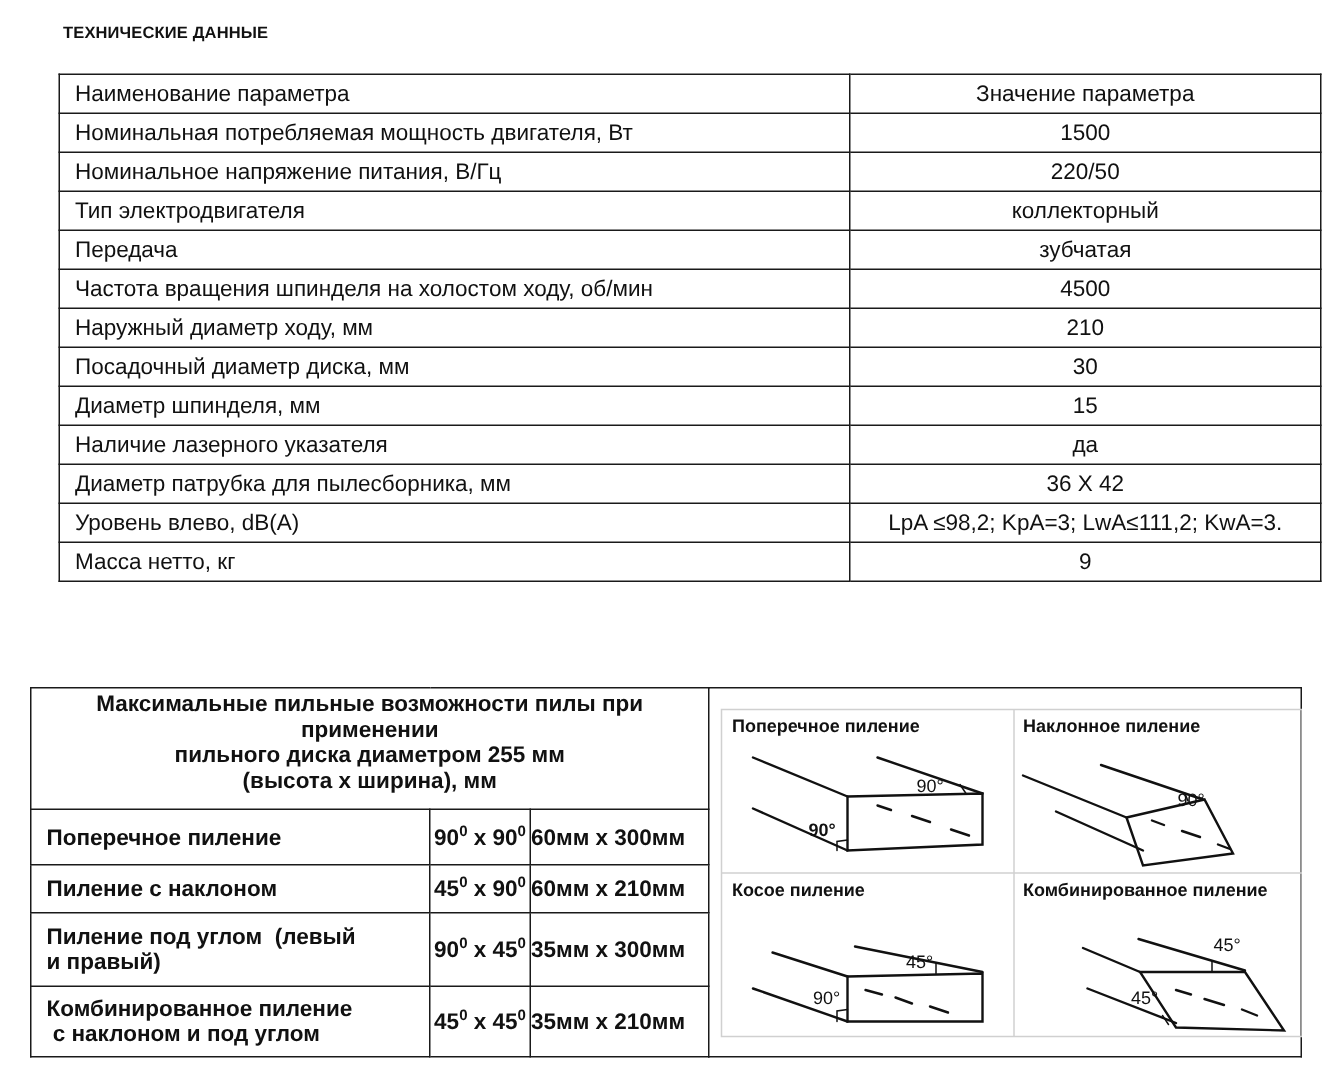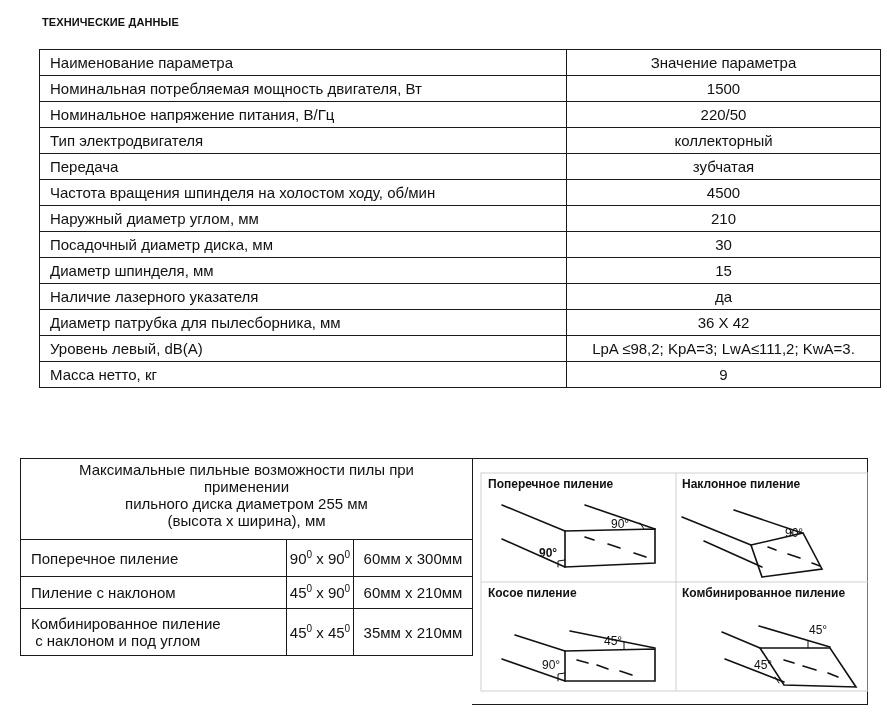--- a/index.html
+++ b/index.html
@@ -15,24 +15,25 @@
     .spec { left: 24px; top: 49px; width: 842px; margin-left: 15px; }
     .spec td {
       border: 1px solid #1a1a1a; height: 25px; padding: 0 0 0 10px;
       font-size: 15px; line-height: 16px; white-space: nowrap;
     }
     .spec td.val { text-align: center; padding: 0; width: 313px; }
     .cut { left: 20px; top: 458px; width: 453px; }
     .cut td {
       border: 1px solid #1a1a1a; font-size: 15px; line-height: 17px;
       padding: 0 6px 0 10px;
+      font-weight: bold;
     }
     .cut td.hdr { text-align: center; height: 78px; padding: 2px 4px 0 4px; vertical-align: top; line-height: 17px;}
     .cut td.ang { width: 66px; text-align: center; padding: 0; white-space: nowrap;}
-    .cut td.dim { width: 118px; text-align: center; padding: 0; white-space: nowrap;}
+    .cut td.dim { width: 118px; padding: 0; white-space: nowrap;}
     .cut sup { font-size: 10px; vertical-align: 6px; line-height: 0; }
     .r1 td { height: 36px; } .r2 td { height: 31px; } .r3 td { height: 48px; } .r4 td { height: 46px; }
     .figure {
       position: absolute; left: 472px; top: 458px; width: 396px; height: 247px;
       border: 1px solid #1a1a1a; border-left: none; box-sizing: border-box;
     }
     .figure svg { position: absolute; left: 0; top: 0; }
     .fig-label {
       position: absolute; font-size: 12px; font-weight: bold; color: #111; white-space: nowrap;
     }
@@ -62,41 +63,41 @@
       </tr>
       <tr>
         <td>Передача</td>
         <td class="val">зубчатая</td>
       </tr>
       <tr>
         <td>Частота вращения шпинделя на холостом ходу, об/мин</td>
         <td class="val">4500</td>
       </tr>
       <tr>
-        <td>Наружный диаметр углом, мм</td>
+        <td>Наружный диаметр ходу, мм</td>
         <td class="val">210</td>
       </tr>
       <tr>
         <td>Посадочный диаметр диска, мм</td>
         <td class="val">30</td>
       </tr>
       <tr>
         <td>Диаметр шпинделя, мм</td>
         <td class="val">15</td>
       </tr>
       <tr>
         <td>Наличие лазерного указателя</td>
         <td class="val">да</td>
       </tr>
       <tr>
         <td>Диаметр патрубка для пылесборника, мм</td>
         <td class="val">36 X 42</td>
       </tr>
       <tr>
-        <td>Уровень левый, dB(A)</td>
+        <td>Уровень влево, dB(A)</td>
         <td class="val">LpA ≤98,2; KpA=3; LwA≤111,2; KwA=3.</td>
       </tr>
       <tr>
         <td>Масса нетто, кг</td>
         <td class="val">9</td>
       </tr>
     </tbody>
 </table>
 
 <table class="cut">
@@ -115,20 +116,28 @@
         </td>
         <td class="ang"><span style="white-space: pre;">90</span><sup style="white-space: pre;">0</sup><span style="white-space: pre;"> x </span><span style="white-space: pre;">90</span><sup style="white-space: pre;">0</sup></td>
         <td class="dim">60мм х 300мм</td>
       </tr>
       <tr class="r2">
         <td>
           <div style="white-space: pre;">Пиление с наклоном</div>
         </td>
         <td class="ang"><span style="white-space: pre;">45</span><sup style="white-space: pre;">0</sup><span style="white-space: pre;"> x </span><span style="white-space: pre;">90</span><sup style="white-space: pre;">0</sup></td>
         <td class="dim">60мм х 210мм</td>
+      </tr>
+      <tr class="r3">
+        <td>
+          <div style="white-space: pre;">Пиление под углом  (левый</div>
+          <div style="white-space: pre;">и правый)</div>
+        </td>
+        <td class="ang"><span style="white-space: pre;">90</span><sup style="white-space: pre;">0</sup><span style="white-space: pre;"> x </span><span style="white-space: pre;">45</span><sup style="white-space: pre;">0</sup></td>
+        <td class="dim">35мм х 300мм</td>
       </tr>
       <tr class="r4">
         <td>
           <div style="white-space: pre;">Комбинированное пиление</div>
           <div style="white-space: pre;"> с наклоном и под углом</div>
         </td>
         <td class="ang"><span style="white-space: pre;">45</span><sup style="white-space: pre;">0</sup><span style="white-space: pre;"> x </span><span style="white-space: pre;">45</span><sup style="white-space: pre;">0</sup></td>
         <td class="dim">35мм х 210мм</td>
       </tr>
     </tbody>

